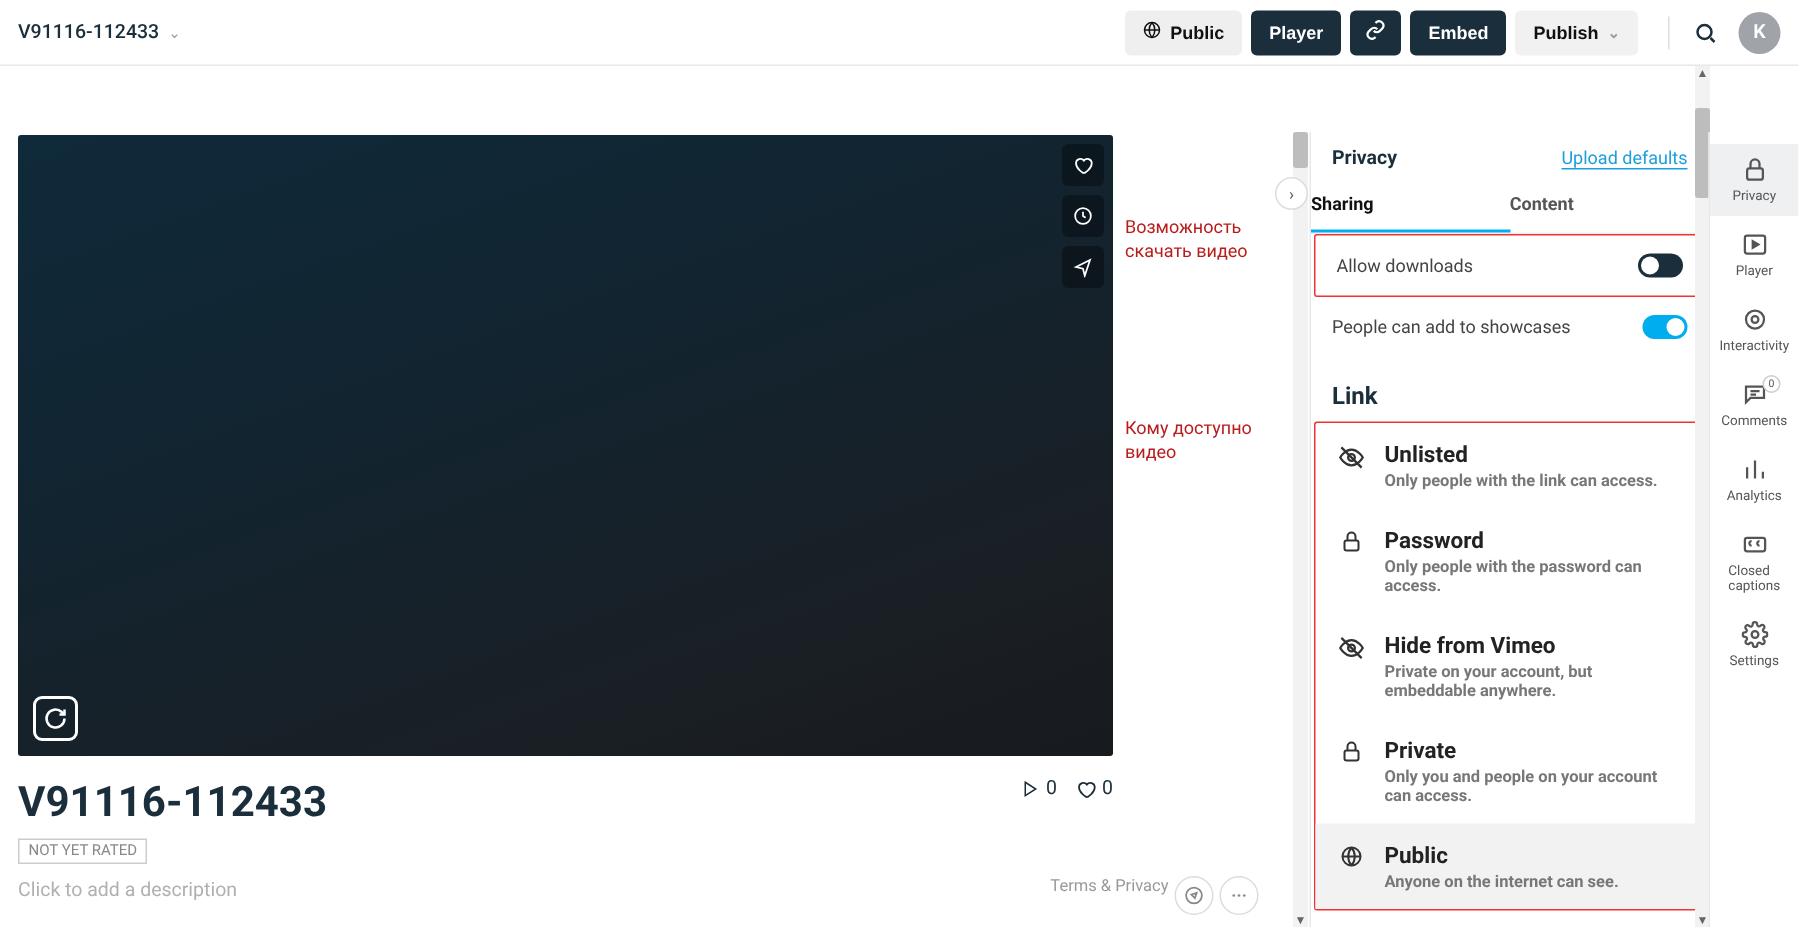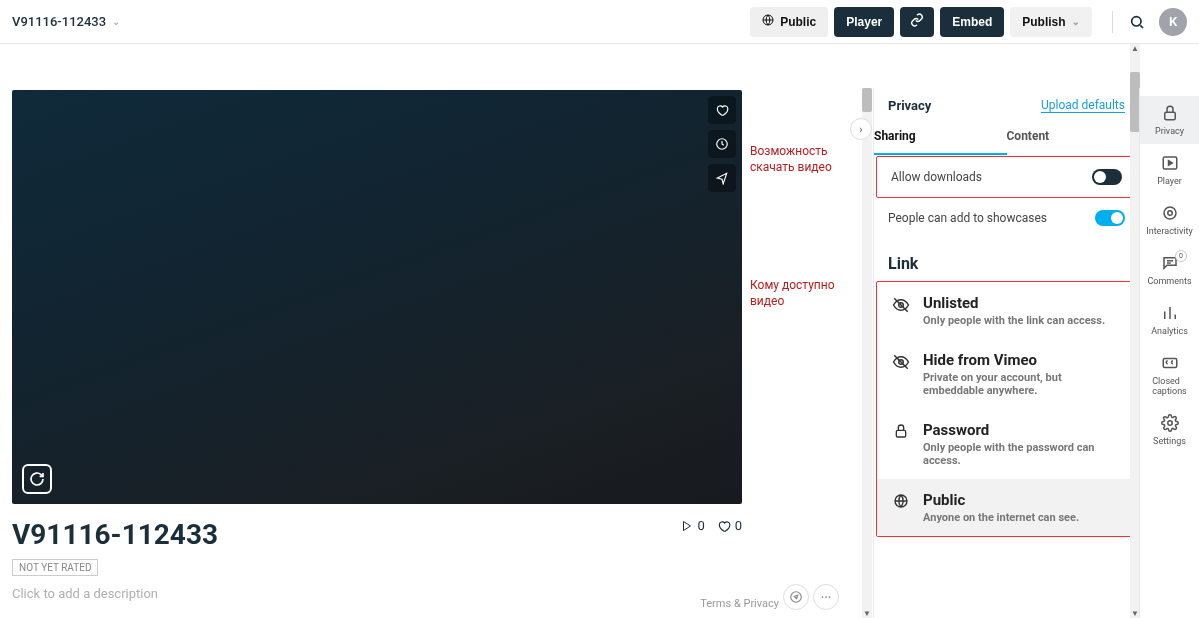--- a/index.html
+++ b/index.html
@@ -26,21 +26,21 @@
 .vp-icon { width: 28px; height: 28px; background: rgba(0,0,0,0.35); border-radius: 4px; display: flex; align-items: center; justify-content: center; color: #fff; cursor: pointer; }
 .vp-reload { position: absolute; left: 10px; bottom: 10px; width: 30px; height: 30px; border: 2px solid #fff; border-radius: 6px; display: flex; align-items: center; justify-content: center; color: #fff; }
 
 .video-title { font-size: 28px; font-weight: 700; margin-top: 14px; }
 .rating-badge { display: inline-block; font-size: 10px; border: 1px solid #ccc; padding: 2px 6px; color: #888; margin-top: 8px; }
 .desc-placeholder { font-size: 13px; color: #b0b0b0; margin-top: 10px; }
 
 .stats-row { position: absolute; left: 12px; top: 474px; width: 730px; display: flex; justify-content: flex-end; align-items: center; gap: 12px; font-size: 13px; }
 .stat { display: inline-flex; align-items: center; gap: 4px; }
 
-.bottom-links { position: absolute; right: 360px; bottom: 8px; display: flex; align-items: flex-end; gap: 4px; font-size: 11px; color: #999; }
+.bottom-links { position: absolute; right: 360px; bottom: 8px; display: flex; align-items: flex-start; gap: 4px; font-size: 11px; color: #999; }
 .round-icon { width: 26px; height: 26px; border: 1px solid #ddd; border-radius: 50%; display: inline-flex; align-items: center; justify-content: center; cursor: pointer; color: #888;}
 .round-icon svg { display: block; }
 
 .annotation { position: absolute; color: #b91c1c; font-size: 12px; line-height: 1.3; }
 
 .panel { position: absolute; top: 44px; right: 60px; width: 266px; bottom: 0; border-left: 1px solid #e8e8e8; background: #fff; display: flex; flex-direction: column; }
 .panel-scroll { position: absolute; top: 0; left: -12px; width: 10px; height: 100%; }
 .scroll-track { position: absolute; inset: 0; background: #f2f2f2; }
 .scroll-thumb { position: absolute; left: 0; right: 0; top: 0; height: 24px; background: #bdbdbd; border-radius: 2px; }
 .scroll-thumb2 { position: absolute; left: 0; right: 0; top: 28px; height: 60px; background: #bdbdbd; border-radius: 2px; }
@@ -246,45 +246,57 @@
               </svg>
           </div>
           <div>
             <div class="opt-title">Unlisted</div>
             <div class="opt-desc">Only people with the link can access.</div>
           </div>
         </div>
 
         <div class="link-option">
           <div class="opt-icon">
+            <svg width="16" height="16" viewBox="0 0 24 24" fill="none" stroke="currentColor" stroke-width="2">
+                <rect x="5" y="11" width="14" height="10" rx="2"></rect>
+                <path d="M8 11V7a4 4 0 018 0v4"></path>
+              </svg>
+          </div>
+          <div>
+            <div class="opt-title">Password</div>
+            <div class="opt-desc">Only people with the password can access.</div>
+          </div>
+        </div>
+
+        <div class="link-option">
+          <div class="opt-icon">
             <svg width="18" height="18" viewBox="0 0 24 24" fill="none" stroke="currentColor" stroke-width="2">
                 <path d="M2 12s4-7 10-7 10 7 10 7-4 7-10 7-10-7-10-7z"></path>
                 <circle cx="12" cy="12" r="3"></circle>
                 <path d="M3 3l18 18"></path>
               </svg>
           </div>
           <div>
             <div class="opt-title">Hide from Vimeo</div>
             <div class="opt-desc">Private on your account, but embeddable anywhere.</div>
           </div>
         </div>
 
         <div class="link-option">
           <div class="opt-icon">
             <svg width="16" height="16" viewBox="0 0 24 24" fill="none" stroke="currentColor" stroke-width="2">
                 <rect x="5" y="11" width="14" height="10" rx="2"></rect>
                 <path d="M8 11V7a4 4 0 018 0v4"></path>
               </svg>
           </div>
           <div>
-            <div class="opt-title">Password</div>
-            <div class="opt-desc">Only people with the password can access.</div>
-          </div>
-        </div>
-
+            <div class="opt-title">Private</div>
+            <div class="opt-desc">Only you and people on your account can access.</div>
+          </div>
+        </div>
 
         <div class="link-option selected">
           <div class="opt-icon">
             <svg width="16" height="16" viewBox="0 0 24 24" fill="none" stroke="currentColor" stroke-width="2">
                 <circle cx="12" cy="12" r="9"></circle>
                 <path d="M3 12h18M12 3a14 14 0 010 18M12 3a14 14 0 000 18"></path>
               </svg>
           </div>
           <div>
             <div class="opt-title">Public</div>

